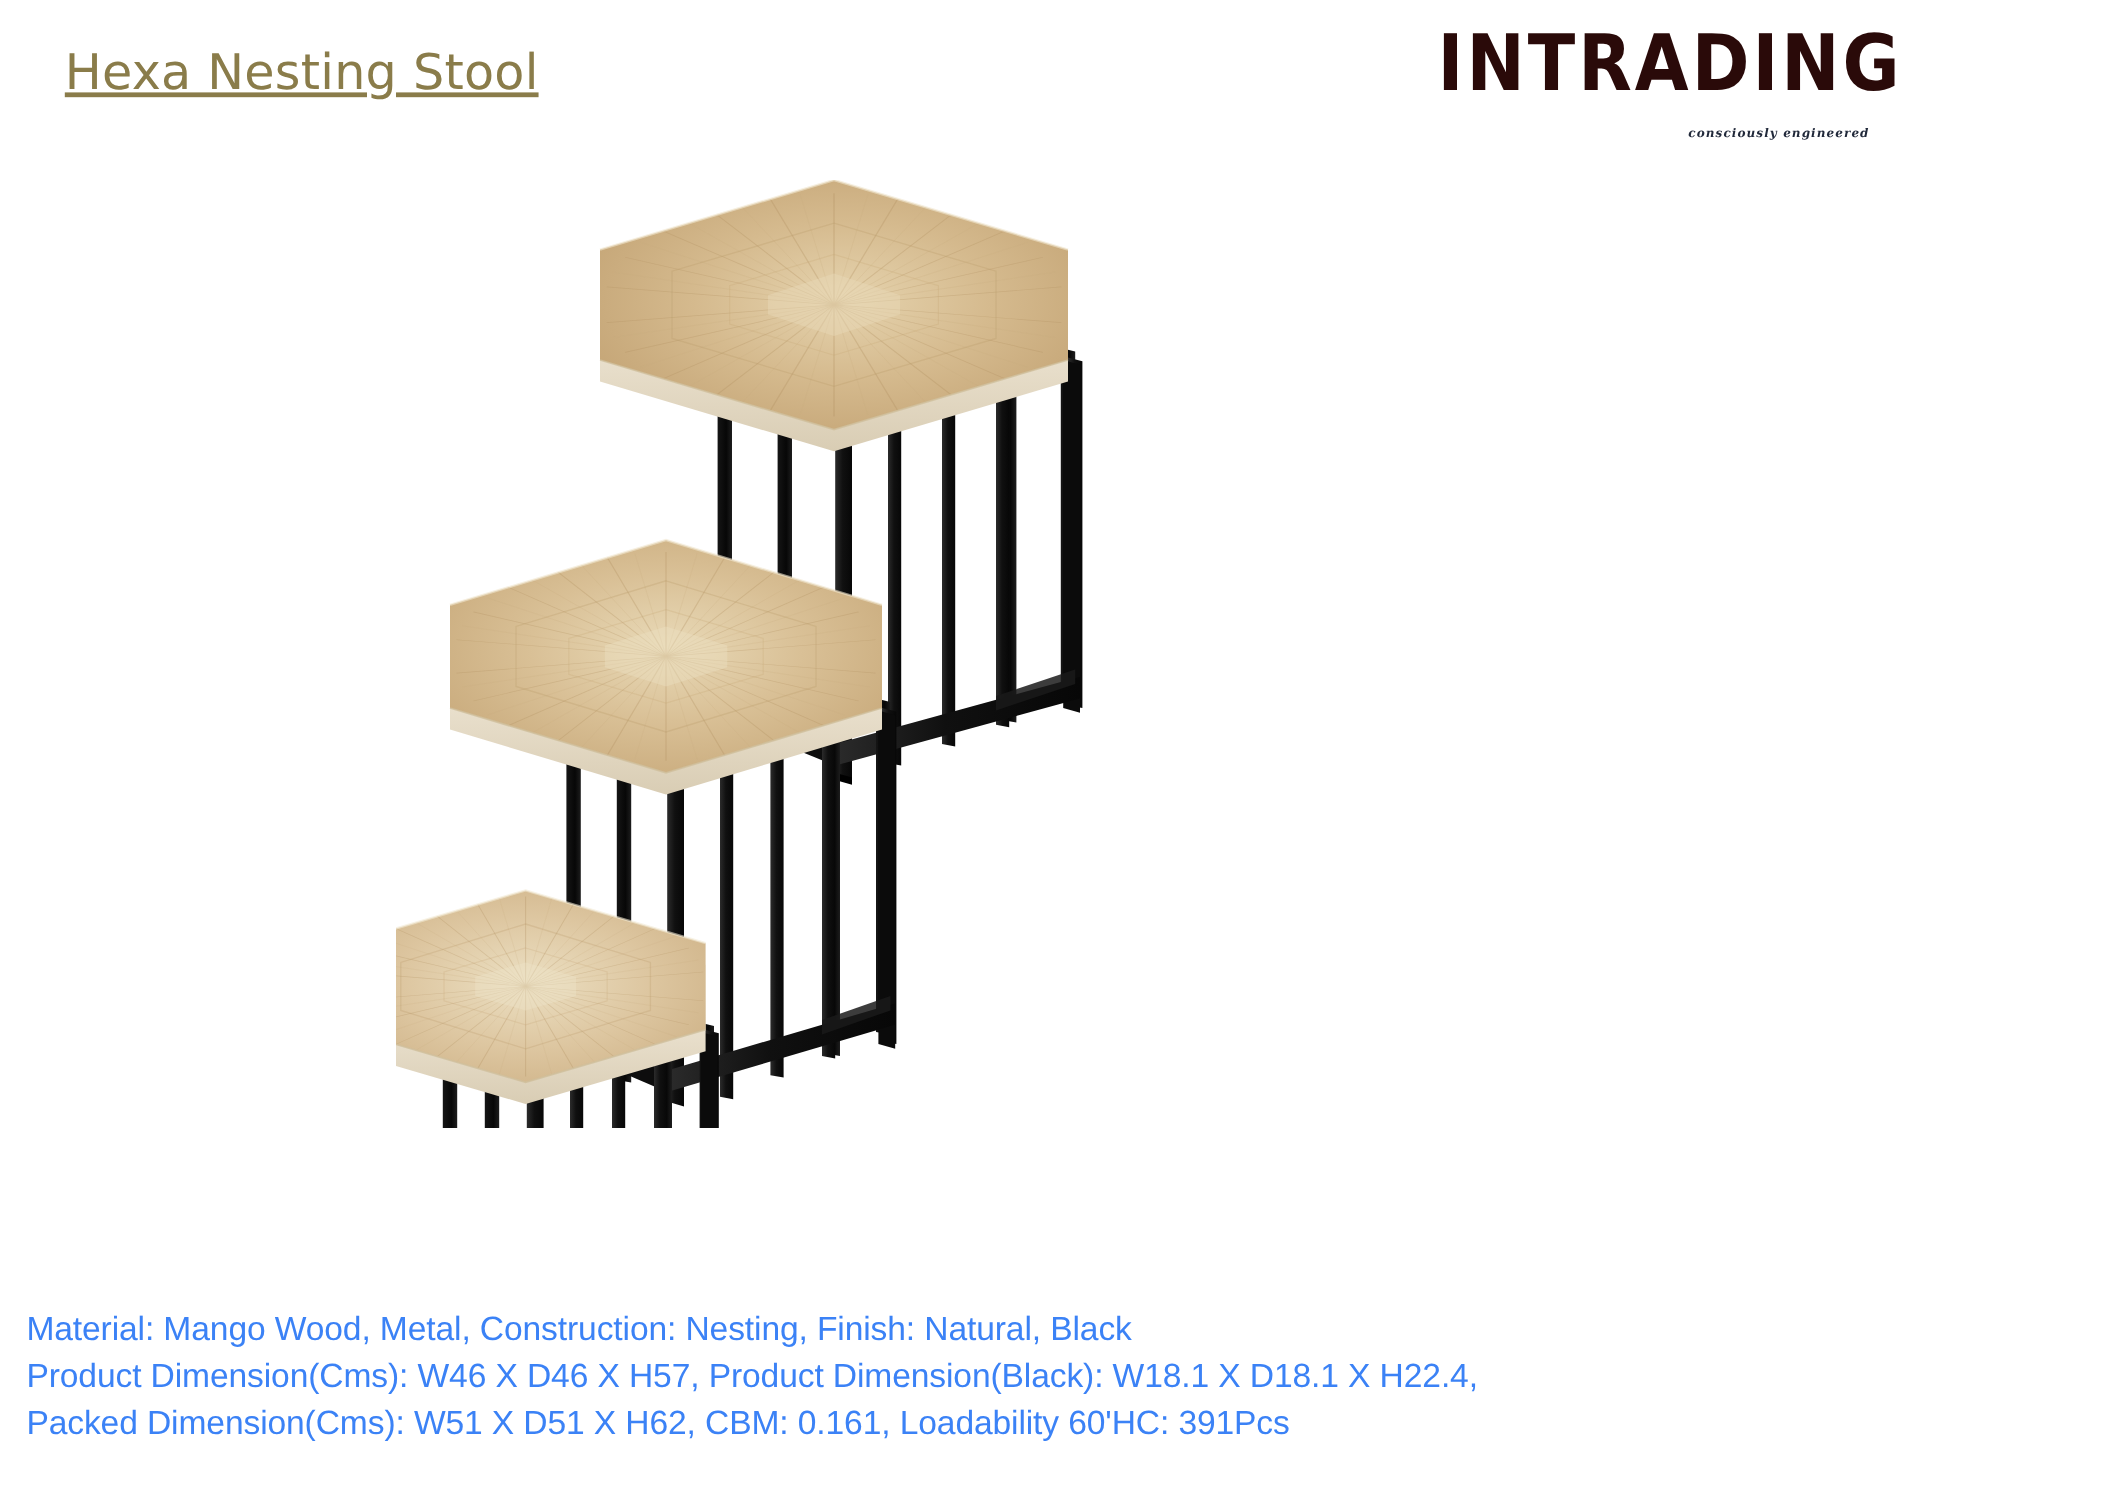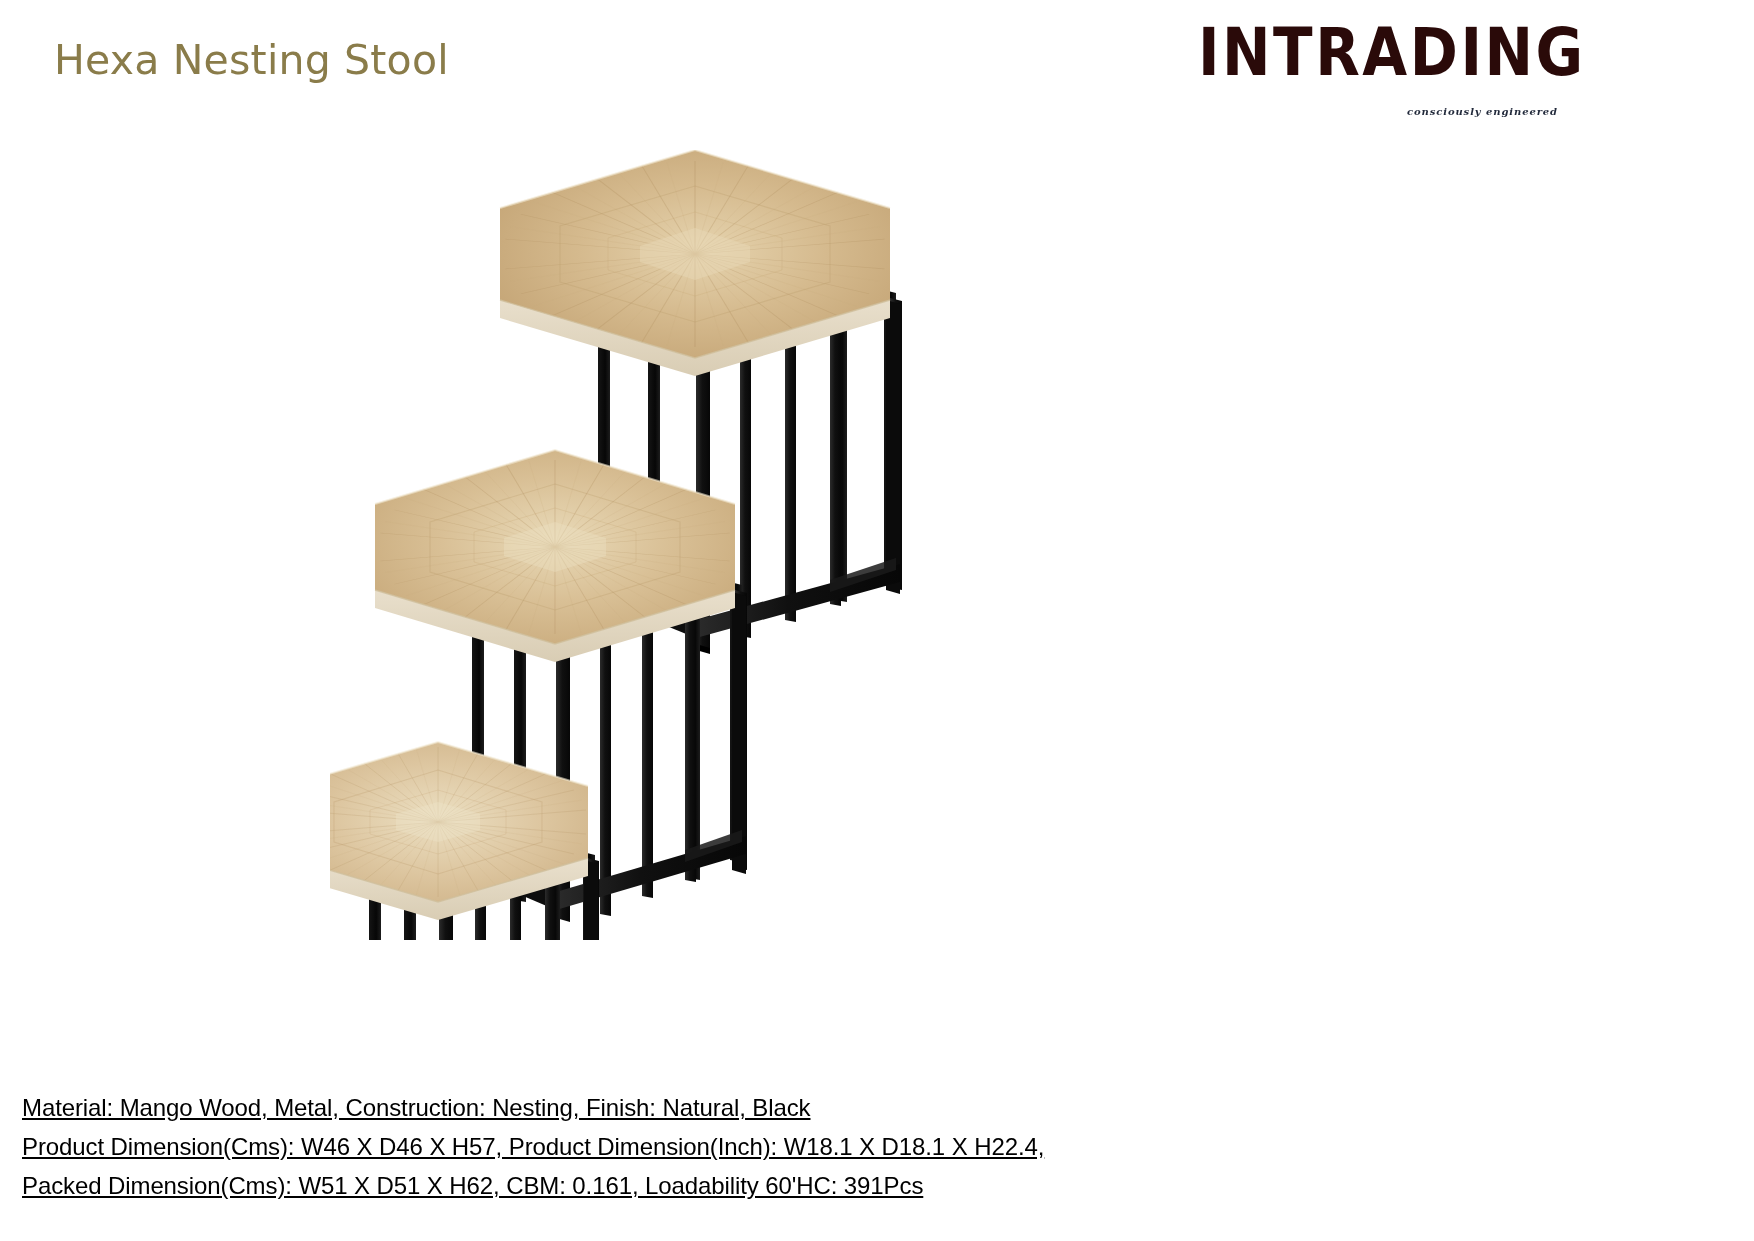--- a/index.html
+++ b/index.html
@@ -26,20 +26,21 @@
   #product-title {
     position: absolute;
     left: 54px;
     top: 36px;
     font-size: 41px;
     font-weight: 400;
     color: #8a7c4a;
     letter-spacing: 0.2px;
     white-space: nowrap;
     font-family: "DejaVu Sans", sans-serif;
+    text-decoration: underline;
   }
 
   #brand-logo {
     position: absolute;
     right: 196px;
     top: 20px;
     width: 360px;
     text-align: right;
   }
   #brand-wordmark {
@@ -78,27 +79,26 @@
   
   #spec-block {
     position: absolute;
     left: 22px;
     top: 1088px;
     width: 1700px;
     color: #111111;
   }
   .spec-line {
     font-family: "Liberation Sans", sans-serif;
-    font-size: 24px;
+    font-size: 28px;
     line-height: 39px;
     font-weight: 400;
-    color: #000000;
+    color: #3b82f6;
     white-space: nowrap;
     letter-spacing: -0.1px;
-    text-decoration: underline;
   }
 </style>
 </head>
 <body>
 
 <div id="header">
 
   <div id="product-title">Hexa Nesting Stool</div>
 
   <div id="brand-logo">
@@ -324,15 +324,15 @@
       </g>
       <polyline points="-42,636 108,592 258,636" fill="none" stroke="#f2e9d4" stroke-width="2" opacity="0.6"></polyline>
       <polyline points="-42,708 108,752 258,708" fill="none" stroke="#cfbf9c" stroke-width="1.4" opacity="0.8"></polyline>
     </g>
 
   </svg>
 </div>
 
 <div id="spec-block">
   <div class="spec-line">Material: Mango Wood, Metal, Construction: Nesting, Finish: Natural, Black</div>
-  <div class="spec-line">Product Dimension(Cms): W46 X D46 X H57, Product Dimension(Inch): W18.1 X D18.1 X H22.4,</div>
+  <div class="spec-line">Product Dimension(Cms): W46 X D46 X H57, Product Dimension(Black): W18.1 X D18.1 X H22.4,</div>
   <div class="spec-line">Packed Dimension(Cms): W51 X D51 X H62, CBM: 0.161, Loadability 60'HC: 391Pcs</div>
 </div>
 
 </body></html>

